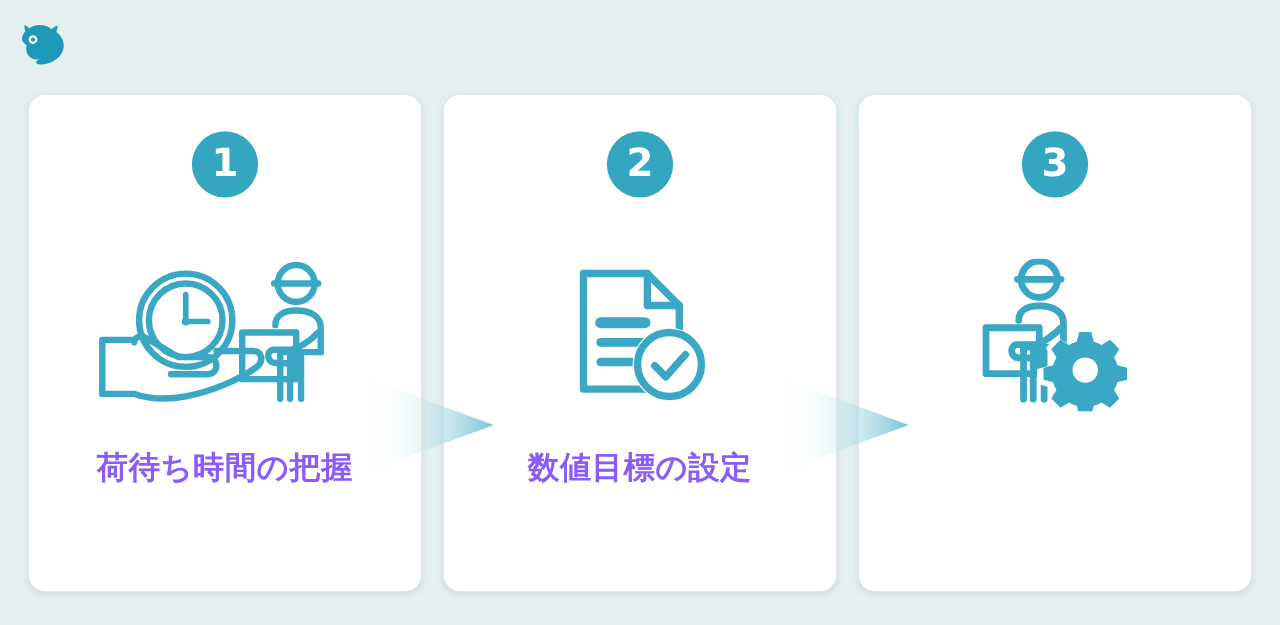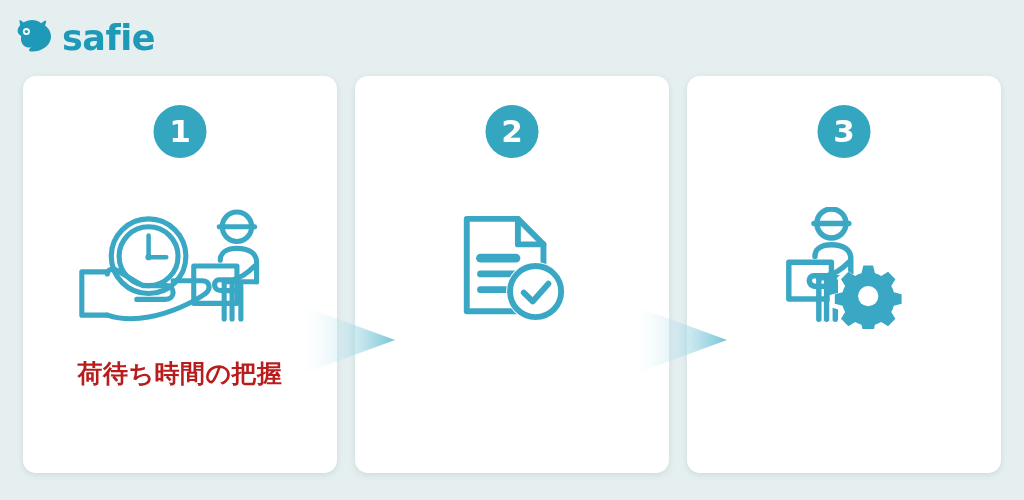--- a/index.html
+++ b/index.html
@@ -94,21 +94,21 @@
     justify-content: center;
   }
   .icon-area svg { display: block; }
 
   .card-label {
     position: absolute;
     top: 282px;
     left: 22px;
     right: 22px;
     text-align: center;
-    color: #b91c1c;
+    color: #8b5cf6;
     font-family: "DejaVu Sans", sans-serif;
     font-size: 25px;
     font-weight: 700;
     line-height: 1.28;
     letter-spacing: 0.5px;
   }
 
   
   .arrow {
     position: absolute;
@@ -131,21 +131,20 @@
         C27.9 2.1 29.6 1.2 30.0 1.6 C30.4 2.0 30.0 3.9 29.0 6.6
         C32.6 9.3 35.0 13.2 35.0 17.4 C35.0 22.0 32.4 26.2 28.2 29.0
         C24.8 31.3 20.6 32.6 16.4 32.6 C14.2 32.6 13.0 32.0 13.0 31.0
         C13.0 30.0 14.0 29.2 15.6 28.4 C12.0 28.8 9.2 28.0 7.4 26.2
         C5.2 24.0 4.4 20.6 5.2 17.0 C3.0 15.8 1.6 14.0 1.6 12.0
         C1.6 10.0 2.6 8.0 4.2 6.0 Z"></path>
       <circle cx="10.4" cy="12.6" r="3.5" fill="#ffffff"></circle>
       <circle cx="10.4" cy="12.6" r="1.7" fill="#1e9ab8"></circle>
     </svg>
   </span>
-  <span class="brand-word">safie</span>
 </div>
 
 <div class="steps">
 
   <div class="card card-1">
     <div class="badge">1</div>
     <div class="icon-area">
       <svg viewBox="0 0 220 120" width="216" height="118" aria-hidden="true">
         <g fill="none" stroke="#3aa8c4" stroke-width="5.2" stroke-linecap="round" stroke-linejoin="round">
 
@@ -194,20 +193,21 @@
           <path d="M28 50 L64 50" stroke-width="9"></path>
           <path d="M28 66 L64 66" stroke-width="7"></path>
           <path d="M28 82 L56 82" stroke-width="7"></path>
         </g>
 
         <circle cx="84" cy="84" r="30" fill="#ffffff"></circle>
         <circle cx="84" cy="84" r="26" fill="none" stroke="#3aa8c4" stroke-width="6"></circle>
         <path d="M72 85 L81 94 L97 76" fill="none" stroke="#3aa8c4" stroke-width="6" stroke-linecap="round" stroke-linejoin="round"></path>
       </svg>
     </div>
+    <div class="card-label">数値目標の設定</div>
   </div>
 
   <div class="card card-3">
     <div class="badge">3</div>
     <div class="icon-area">
       <svg viewBox="0 0 130 126" width="126" height="122" aria-hidden="true">
         <g fill="none" stroke="#3aa8c4" stroke-width="5.6" stroke-linecap="round" stroke-linejoin="round">
 
           <circle cx="52" cy="17" r="15"></circle>
           <path d="M34 17 L70 17"></path>

